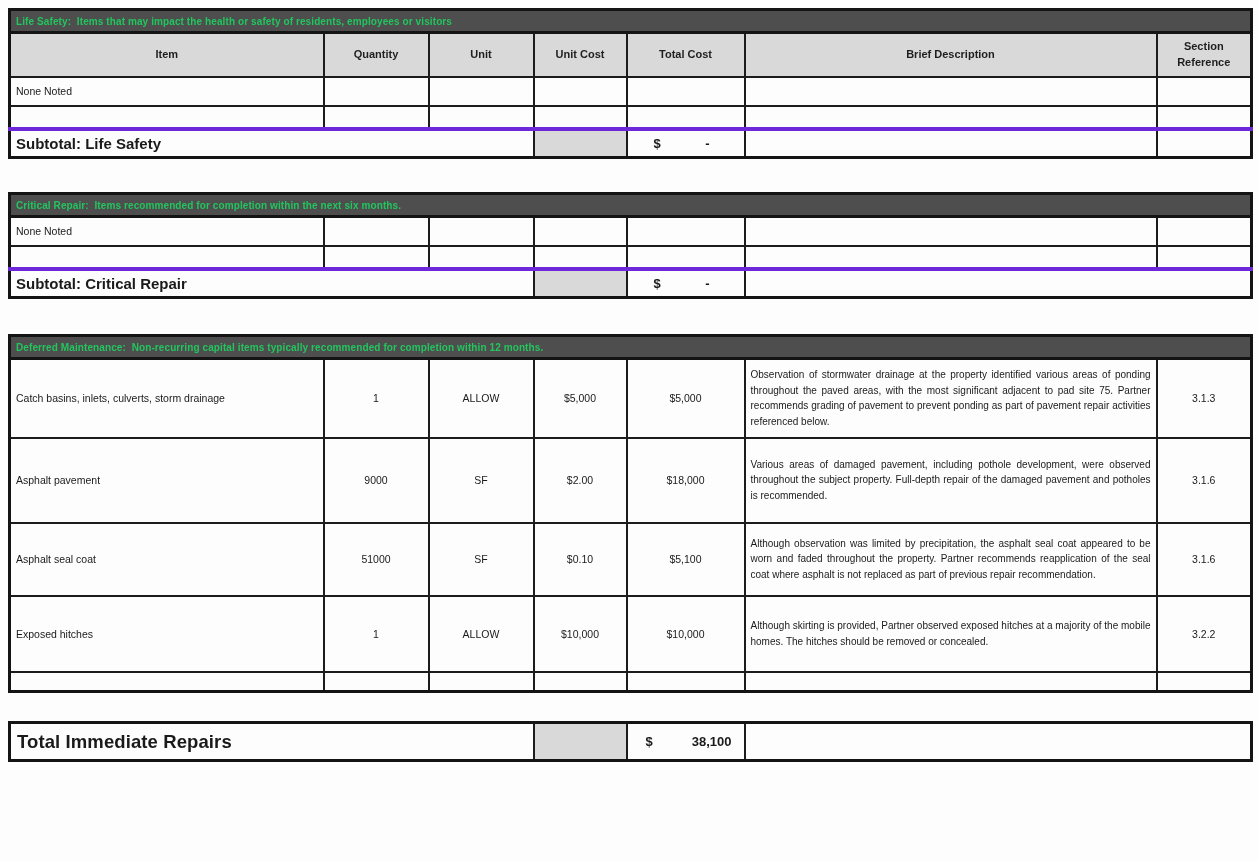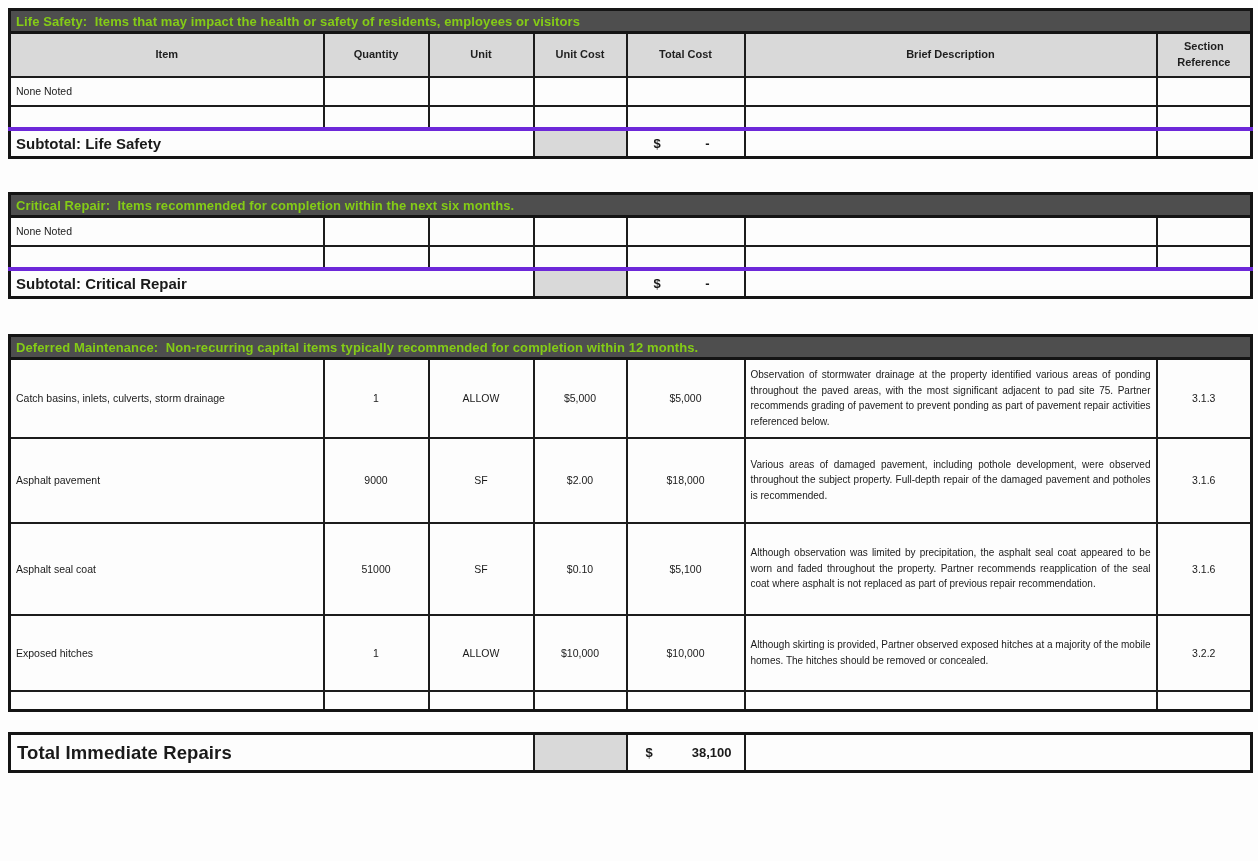--- a/index.html
+++ b/index.html
@@ -21,23 +21,23 @@
   td {
     border: 2px solid #1c1c1c;
     padding: 1px 4px;
     vertical-align: middle;
     overflow: hidden;
   }
 
   
   tr.titlebar td {
     background: #4e4e4e;
-    color: #84cc16;
-    font-weight: bold;
-    font-size: 13px;
+    color: #22c55e;
+    font-weight: bold;
+    font-size: 10px;
     height: 23px;
     padding: 2px 5px;
     border: 3px solid #141414;
     white-space: pre-wrap;
     letter-spacing: 0.1px;
   }
 
   
   tr.colhead td {
     background: #d9d9d9;
@@ -85,29 +85,29 @@
     font-weight: bold;
     font-size: 18.5px;
     padding-left: 6px;
     letter-spacing: 0.1px;
   }
   table.total-table td { height: 38px; }
 
   
   table.life-safety      { margin-bottom: 33px; }
   table.critical-repair  { margin-bottom: 35px; padding-left: 47px; }
-  table.deferred         { margin-bottom: 20px; padding-left: 42px; }
+  table.deferred         { margin-bottom: 28px; padding-left: 42px; }
 
   
   tr.h-row     td { height: 29px; }
   tr.h-empty   td { height: 23px; }
   tr.h-sub     td { height: 29px; }
   tr.dm-r1     td { height: 79px; }
   tr.dm-r2     td { height: 85px; }
-  tr.dm-r3     td { height: 92px; }
+  tr.dm-r3     td { height: 73px; }
   tr.dm-r4     td { height: 76px; }
   tr.dm-empty  td { height: 20px; }
 </style>
 </head>
 <body>
 
 <div class="page">
 
   <table class="life-safety">
     <colgroup>

